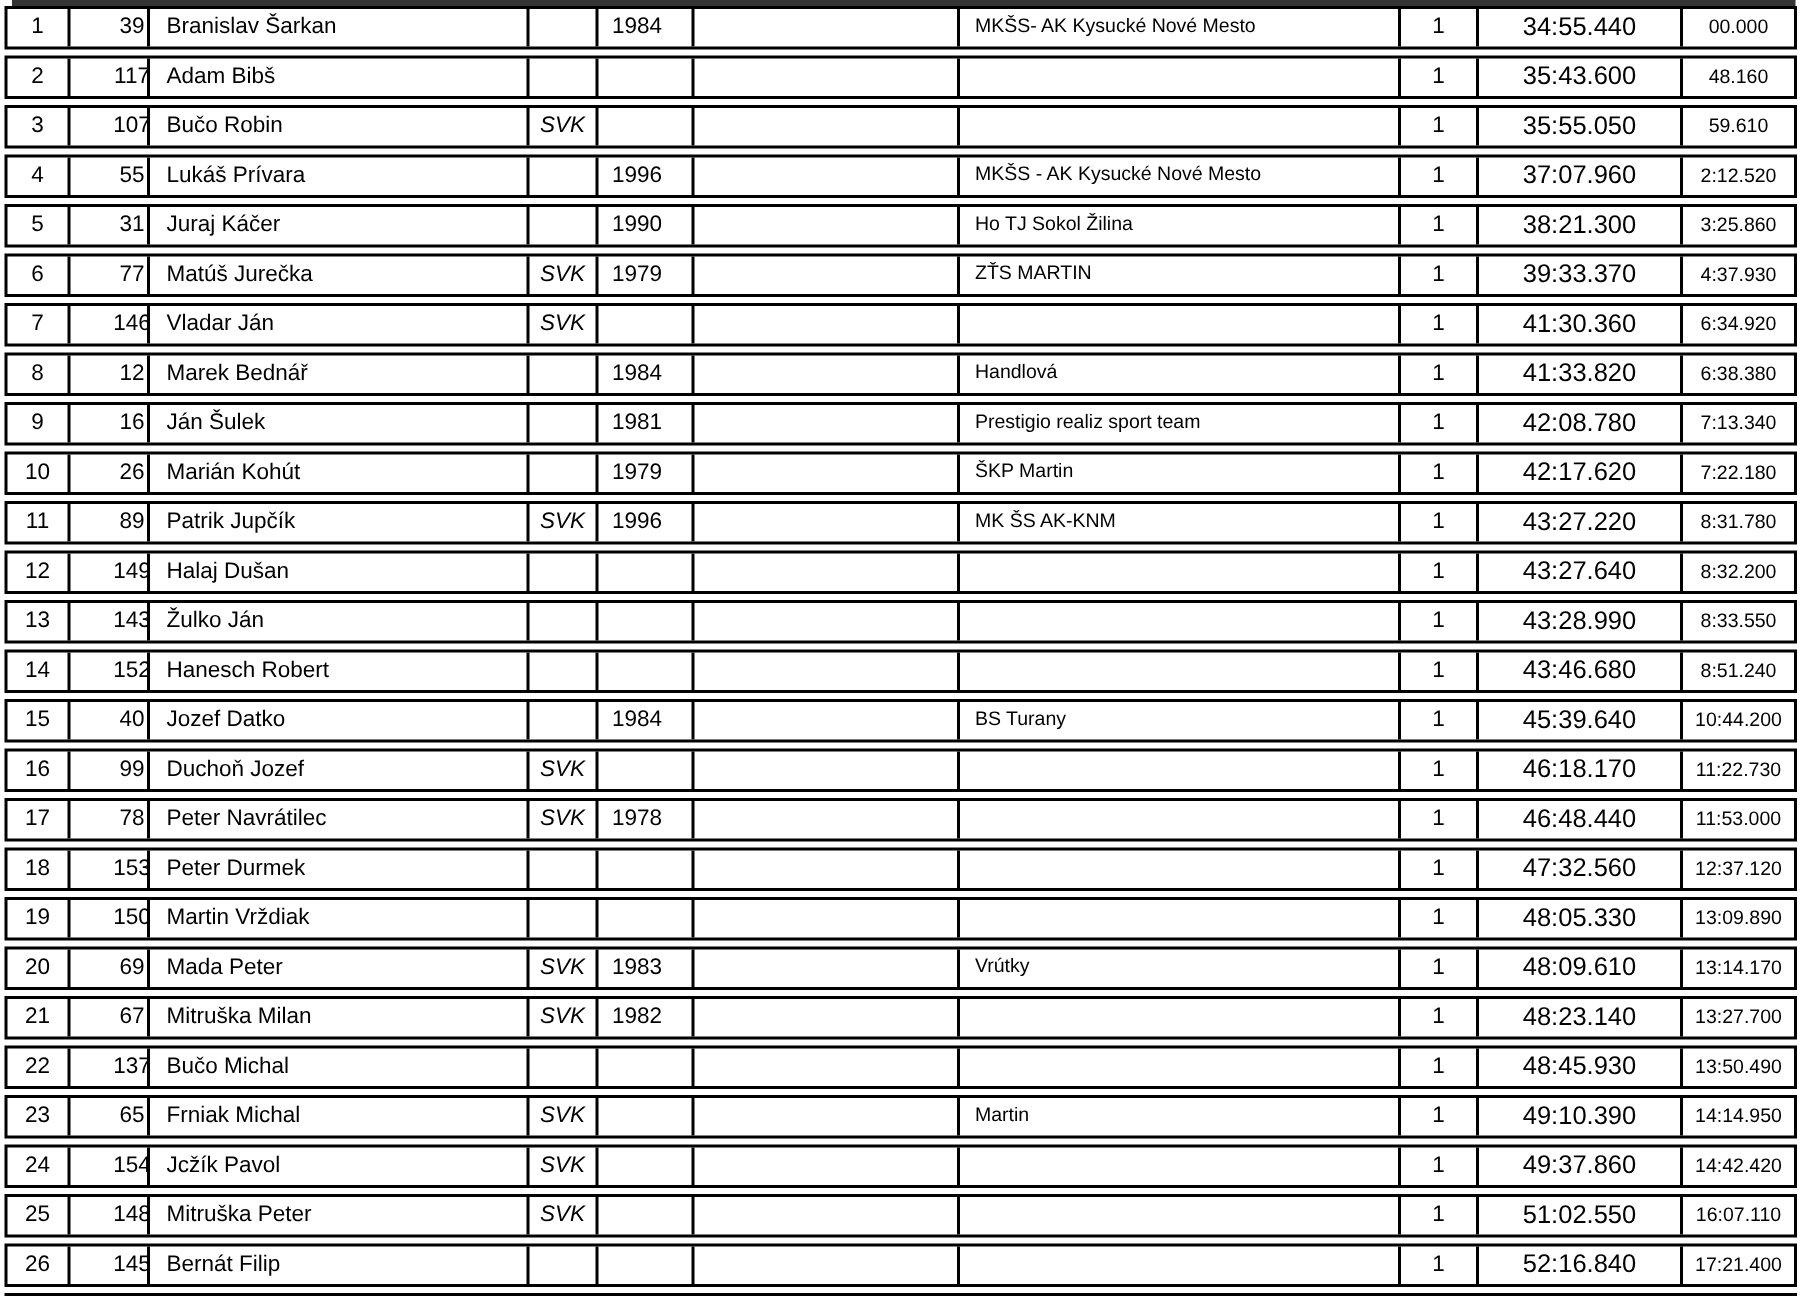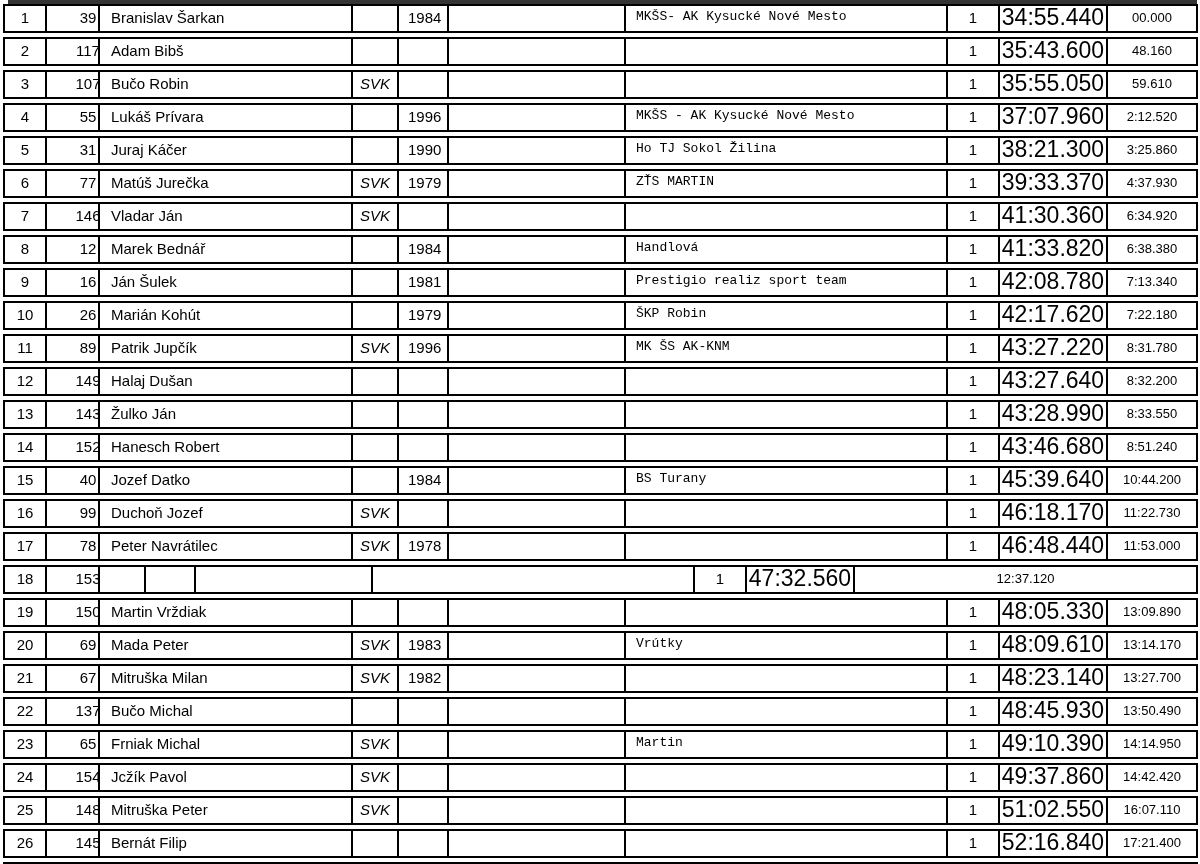--- a/index.html
+++ b/index.html
@@ -38,26 +38,26 @@
     font-size:15px;
     line-height:1;
     padding-bottom:2px;
     white-space:nowrap;
     overflow:hidden;
   }
   .c-pos   {width:42px;}
   .c-bib   {width:53px;padding-left:31px;}
   .c-name  {width:253px;justify-content:flex-start;padding-left:11px;}
   .c-country{width:46px;font-style:italic;}
-  .c-year  {width:50px;justify-content:flex-start;padding-left:9px;}
+  .c-year  {width:64px;justify-content:flex-start;padding-left:9px;}
   .c-cat   {width:177px;}
-  .c-club  {width:322px;justify-content:flex-start;padding-left:10px;
-            font-size:13px;padding-bottom:5px;font-family:Liberation Mono, monospace;}
+  .c-club  {width:294px;justify-content:flex-start;padding-left:10px;
+            font-size:13px;padding-bottom:5px;}
   .c-laps  {width:52px;}
-  .c-time  {width:108px;font-size:23px;}
+  .c-time  {width:136px;font-size:17px;}
   .c-gap   {width:94px;border-right:none;font-size:13px;flex:1;}
   
   .partial-row{margin-bottom:0;}
 </style>
 </head>
 <body>
 
 <div class="top-band"></div>
 
 <div class="table-wrap">
@@ -179,21 +179,21 @@
       <div class="cell c-gap">7:13.340</div>
     </div>
 
     <div class="row">
       <div class="cell c-pos">10</div>
       <div class="cell c-bib">26</div>
       <div class="cell c-name">Marián Kohút</div>
       <div class="cell c-country"></div>
       <div class="cell c-year">1979</div>
       <div class="cell c-cat"></div>
-      <div class="cell c-club">ŠKP Robin</div>
+      <div class="cell c-club">ŠKP Martin</div>
       <div class="cell c-laps">1</div>
       <div class="cell c-time">42:17.620</div>
       <div class="cell c-gap">7:22.180</div>
     </div>
 
     <div class="row">
       <div class="cell c-pos">11</div>
       <div class="cell c-bib">89</div>
       <div class="cell c-name">Patrik Jupčík</div>
       <div class="cell c-country">SVK</div>
@@ -279,20 +279,21 @@
       <div class="cell c-cat"></div>
       <div class="cell c-club"></div>
       <div class="cell c-laps">1</div>
       <div class="cell c-time">46:48.440</div>
       <div class="cell c-gap">11:53.000</div>
     </div>
 
     <div class="row">
       <div class="cell c-pos">18</div>
       <div class="cell c-bib">153</div>
+      <div class="cell c-name">Peter Durmek</div>
       <div class="cell c-country"></div>
       <div class="cell c-year"></div>
       <div class="cell c-cat"></div>
       <div class="cell c-club"></div>
       <div class="cell c-laps">1</div>
       <div class="cell c-time">47:32.560</div>
       <div class="cell c-gap">12:37.120</div>
     </div>
 
     <div class="row">

